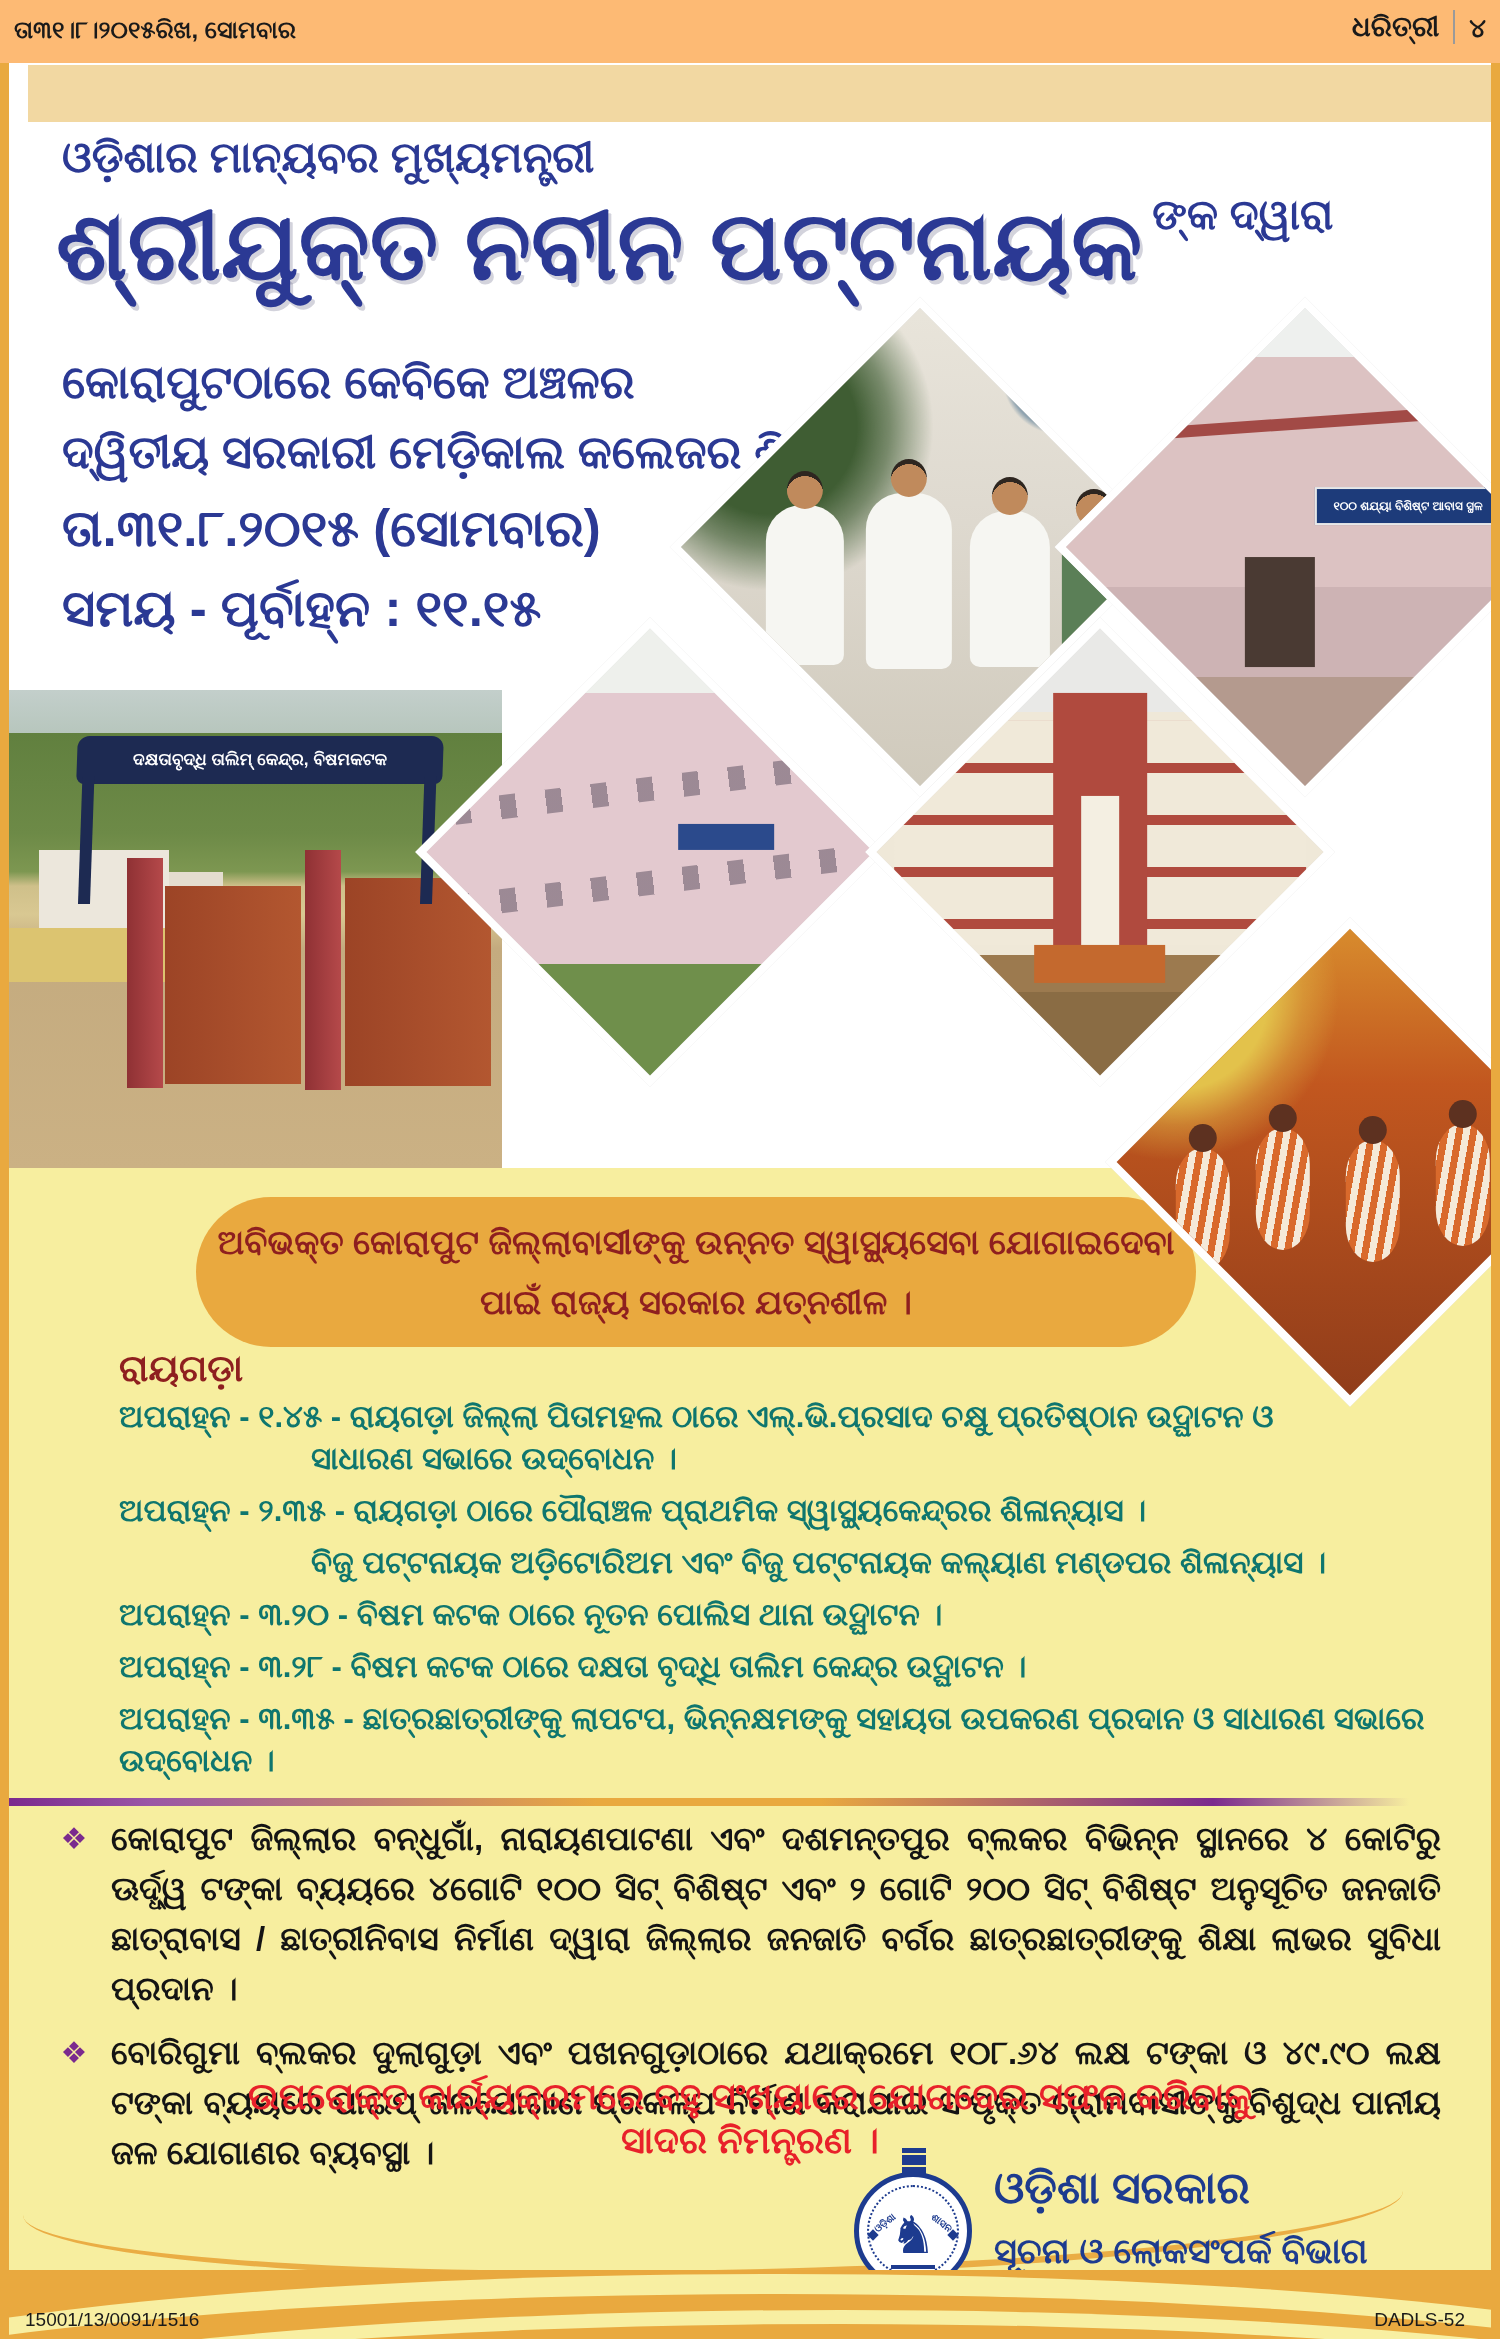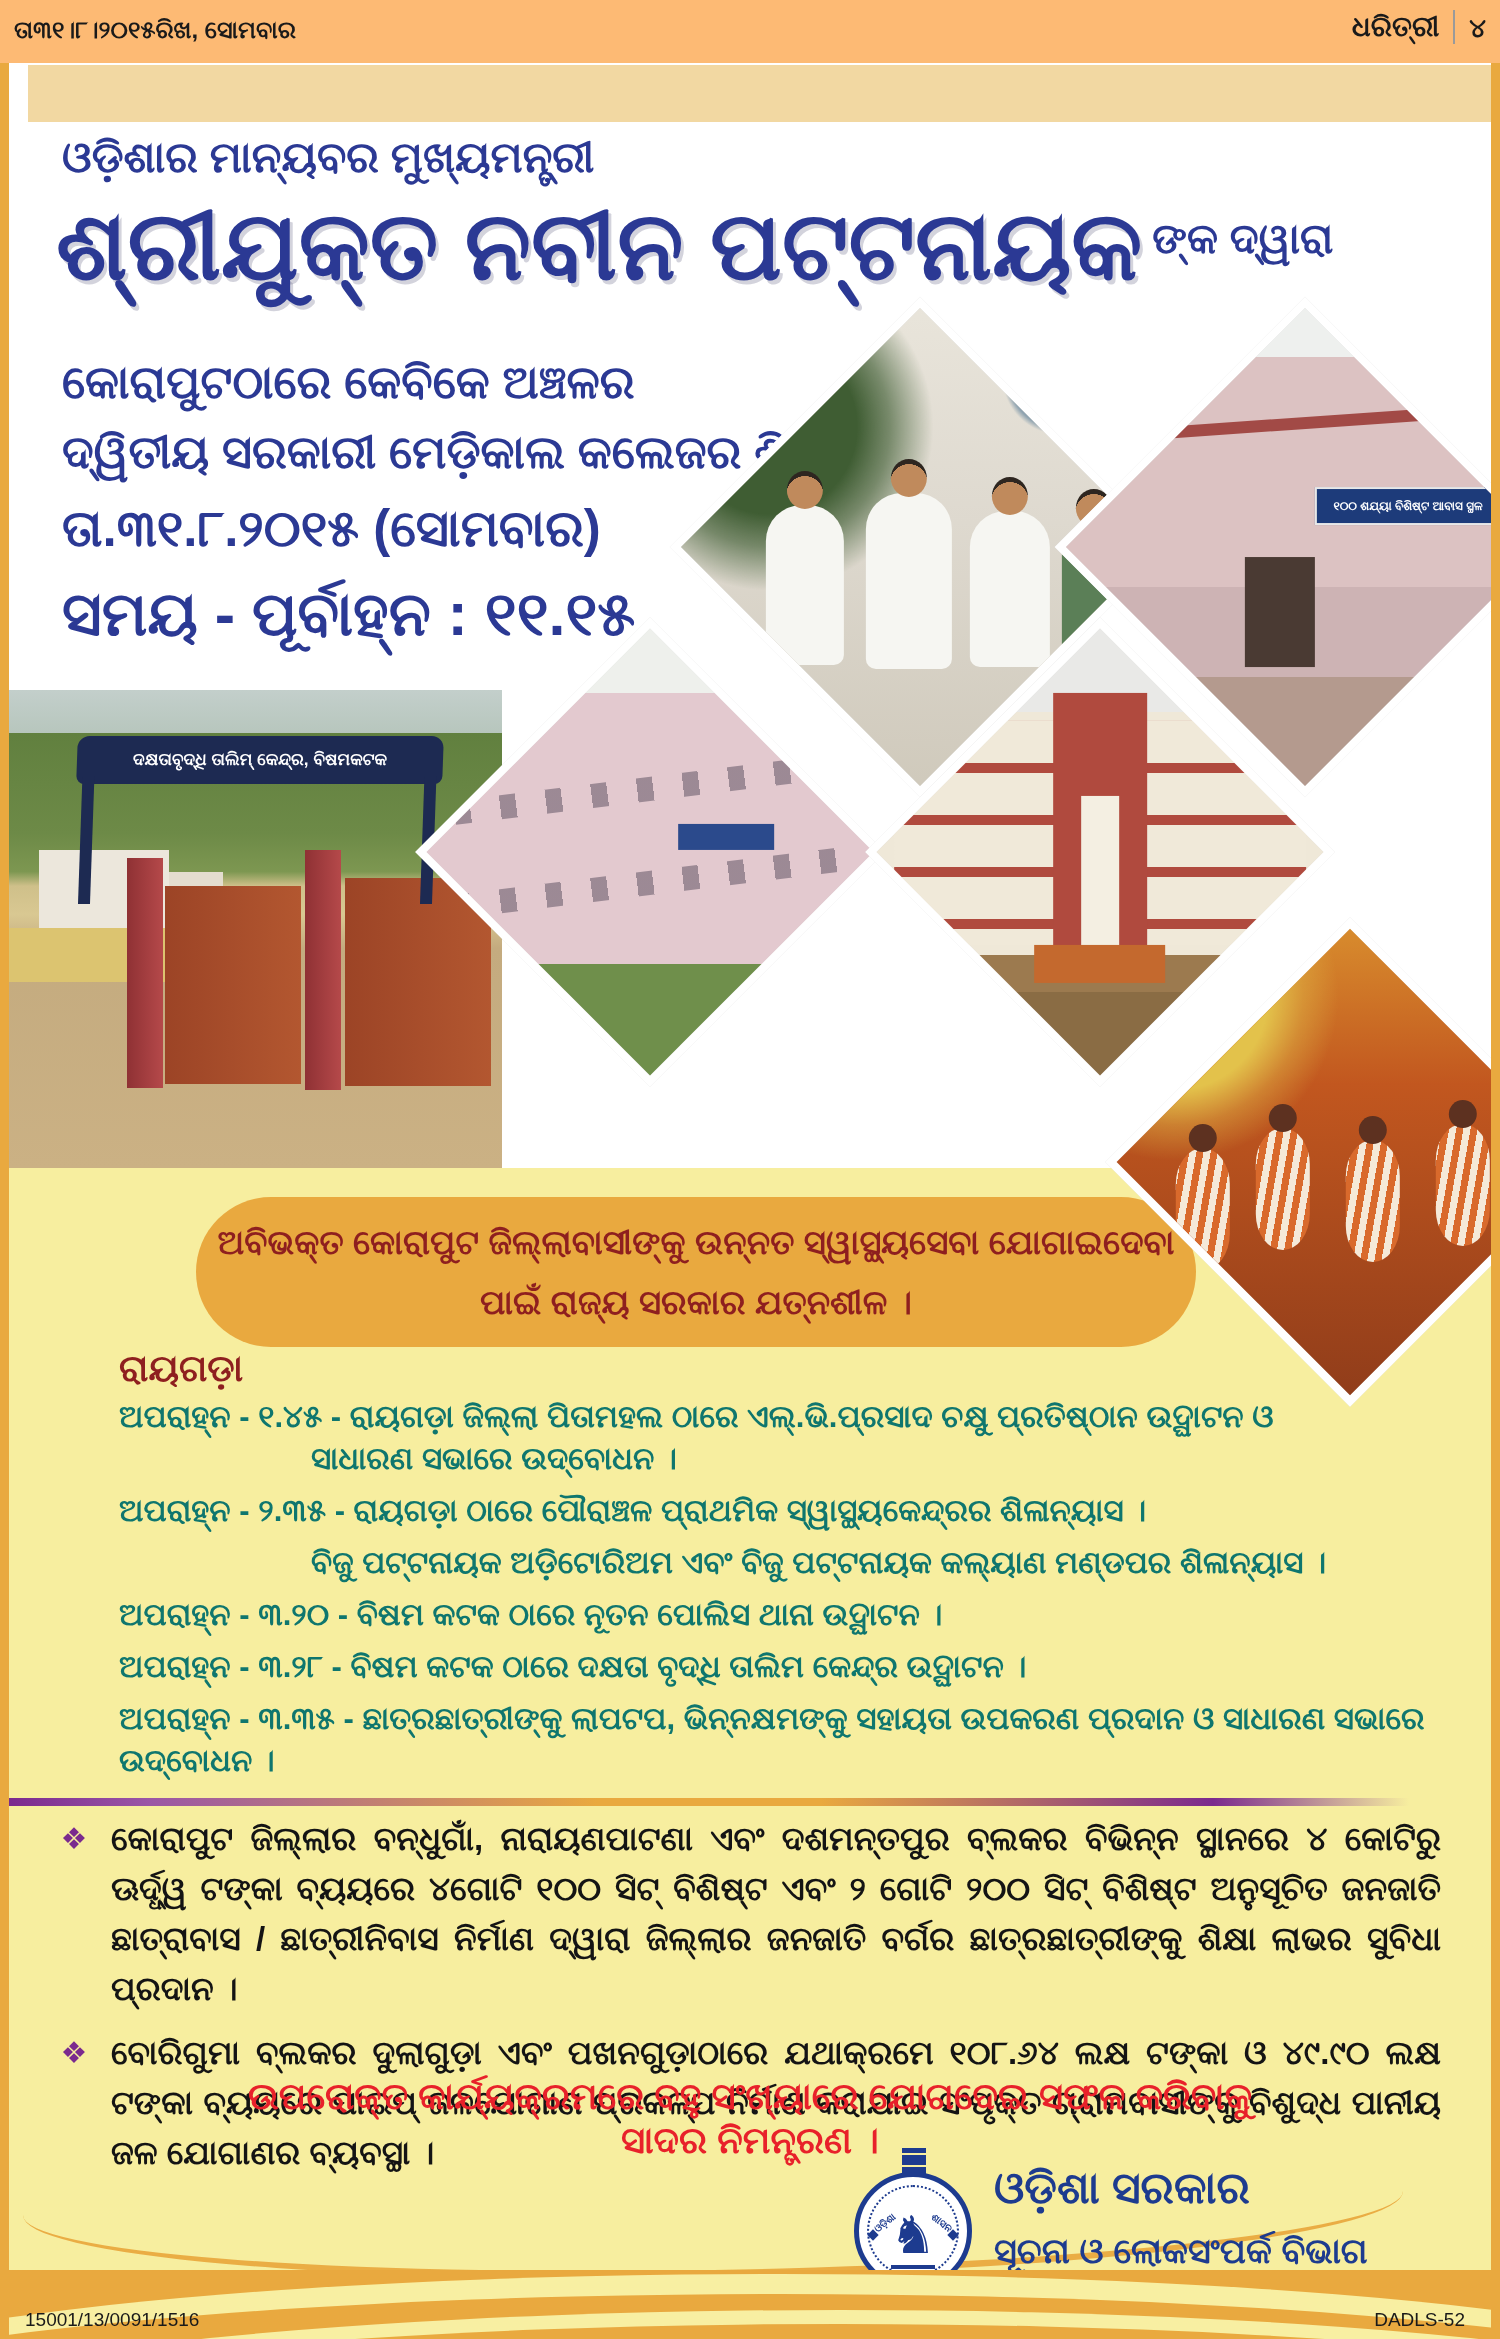--- a/index.html
+++ b/index.html
@@ -13,27 +13,27 @@
   .np-sep{width:2px;height:34px;background:#9a9a9a;}
   .np-page{font-size:26px;font-weight:700;color:#1a1a1a;}
   
   .ad{position:absolute;left:0;top:63px;width:1500px;height:2276px;background:#ffffff;}
   .brd{position:absolute;top:0;bottom:0;width:9px;background:#E9A93F;z-index:7;}
   .brd.left{left:0;} .brd.right{right:0;}
   .tan-band{position:absolute;left:28px;top:2px;width:1464px;height:57px;background:#F2D8A2;z-index:1;}
   
   .head-block{position:absolute;left:0;top:0;z-index:2;color:#2B3994;}
   .intro{position:absolute;left:62px;top:70px;font-size:43px;font-weight:700;white-space:nowrap;}
-  .name-row{position:absolute;left:56px;top:128px;display:flex;align-items:center;white-space:nowrap;}
+  .name-row{position:absolute;left:56px;top:128px;display:flex;align-items:flex-start;white-space:nowrap;}
   .cm-name{font-size:96px;font-weight:700;line-height:1.15;text-shadow:3px 4px 0 rgba(110,110,140,.30);}
   .cm-suffix{font-size:42px;font-weight:700;margin:0 0 14px 10px;}
   .event1{position:absolute;left:62px;top:292px;font-size:46px;font-weight:700;white-space:nowrap;}
   .event2{position:absolute;left:62px;top:362px;font-size:46px;font-weight:700;white-space:nowrap;}
   .dateln{position:absolute;left:62px;top:436px;font-size:51px;font-weight:700;white-space:nowrap;}
-  .timeln{position:absolute;left:62px;top:516px;font-size:61px;font-weight:700;white-space:nowrap;}
+  .timeln{position:absolute;left:62px;top:516px;font-size:51px;font-weight:700;white-space:nowrap;}
   
   .photo{position:absolute;overflow:hidden;}
   .gate{left:9px;top:627px;width:493px;height:478px;z-index:2;
     background:linear-gradient(180deg,#c3cfcb 0%,#b7c6bd 9%,#61803f 9%,#6d8a47 30%,#7d9751 38%,#cfc08a 41%,#d9c892 47%,#c4ab7f 54%,#cbb184 100%);}
   .gate .far-bldg{position:absolute;left:30px;top:160px;width:130px;height:84px;background:#ece7dc;
     box-shadow:0 10px 0 #d9c26a, 60px 16px 0 -6px #e4ddcf;}
   .gate .wall{position:absolute;left:0;top:238px;width:200px;height:54px;background:#dcc470;}
   .gate .pillar{position:absolute;width:36px;background:linear-gradient(90deg,#8f3134,#b5494a);}
   .gate .p1{left:118px;top:168px;height:230px;}
   .gate .p2{left:296px;top:160px;height:240px;}

